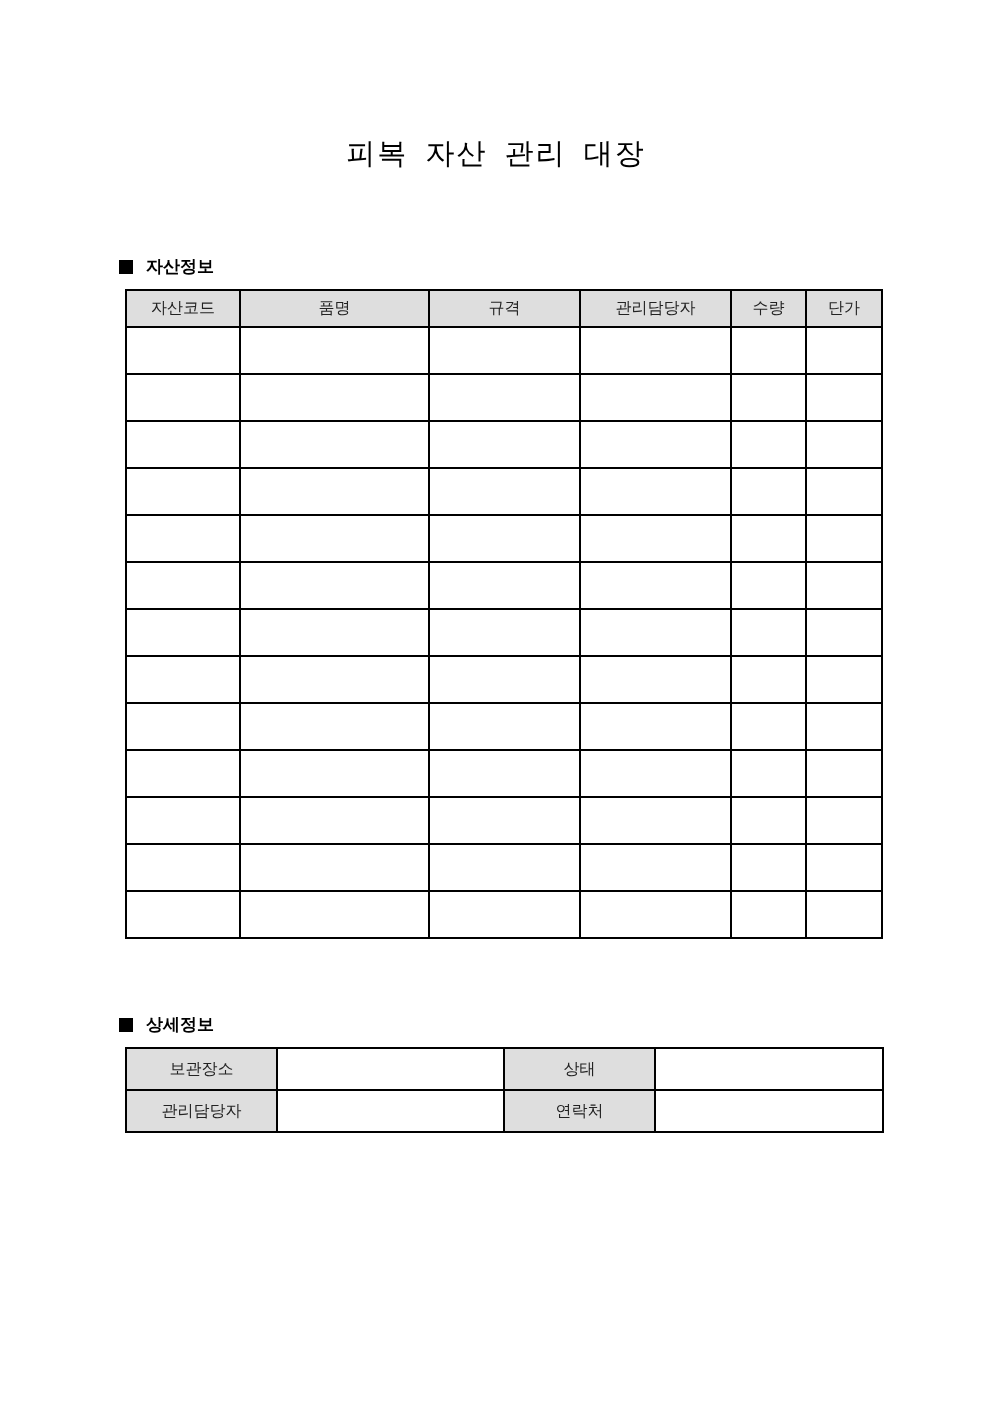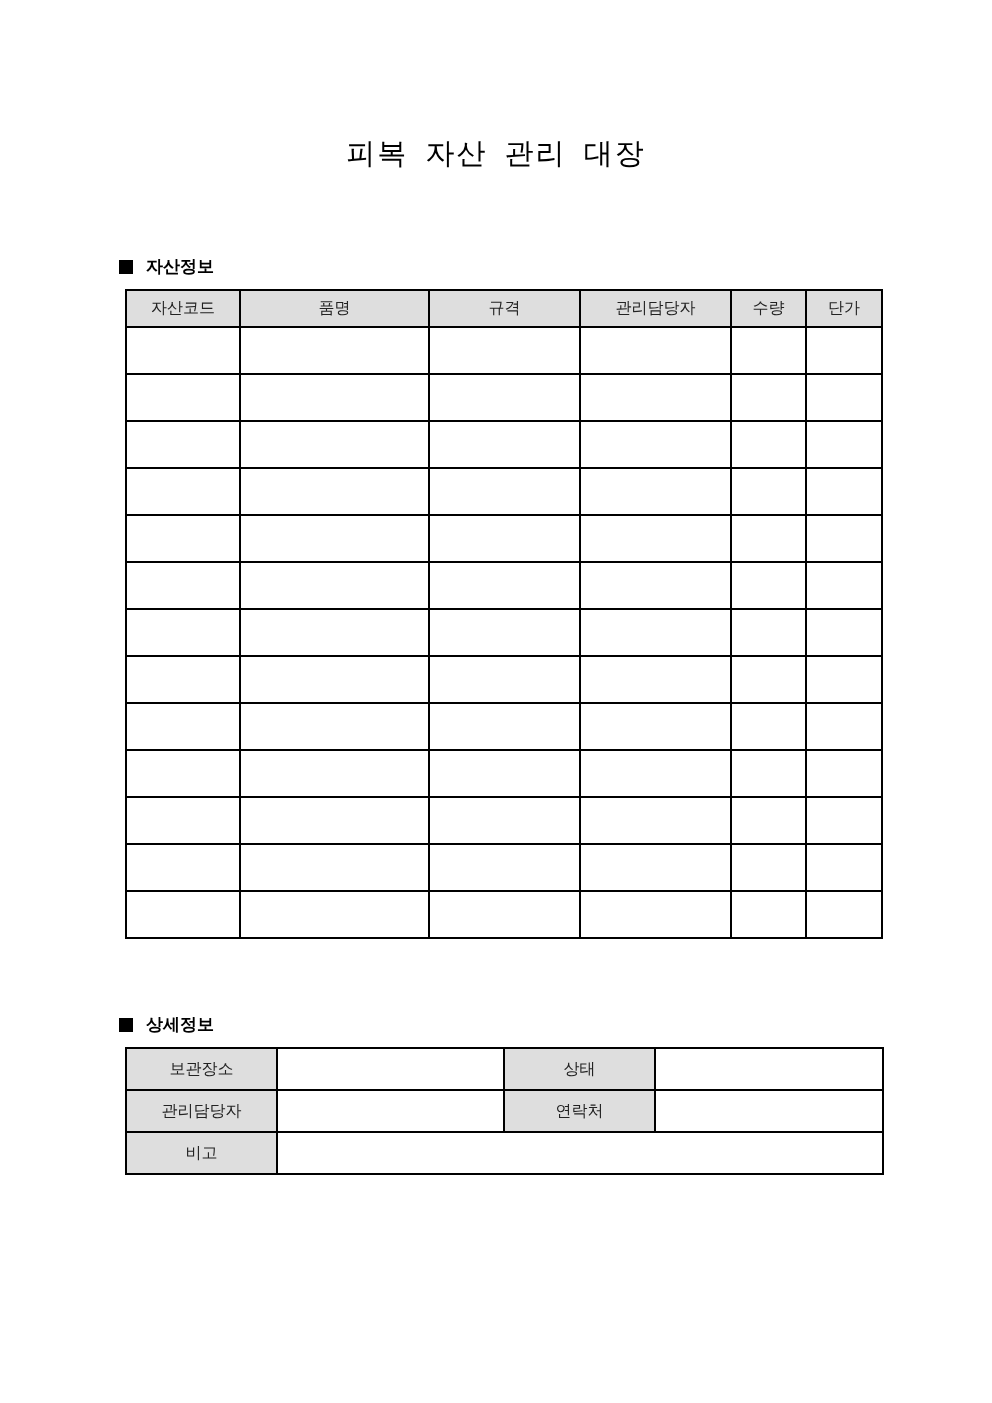--- a/index.html
+++ b/index.html
@@ -171,18 +171,14 @@
     <td></td>
     <td class="label">상태</td>
     <td></td>
   </tr>
   <tr>
     <td class="label">관리담당자</td>
     <td></td>
     <td class="label">연락처</td>
     <td></td>
   </tr>
-  <tr>
-    <td class="label">비고</td>
-    <td colspan="3"></td>
-  </tr>
 </tbody>
   </table>
 
 </body></html>

